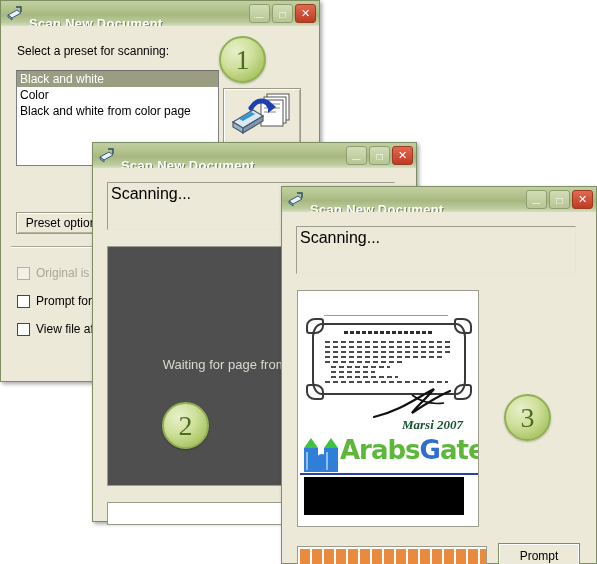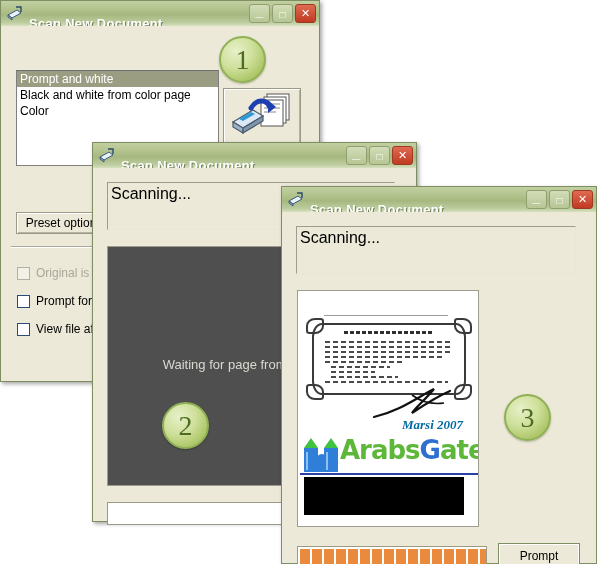--- a/index.html
+++ b/index.html
@@ -112,21 +112,21 @@
   .orn-c3{left:-8px;bottom:-7px;}
   .doc-head{position:absolute;left:30px;top:6px;width:90px;height:3px;
             background:repeating-linear-gradient(to right,#2f2f2f 0,#2f2f2f 4px,transparent 4px,transparent 6px);}
   .doc-lines{position:absolute;left:11px;top:16px;right:11px;}
   .dl{height:2px;margin-bottom:3px;
       background:repeating-linear-gradient(to right,#4a4a4a 0,#4a4a4a 5px,transparent 5px,transparent 8px);}
   .sig{position:absolute;left:74px;top:100px;width:96px;height:44px;
        font-family:"Liberation Serif","DejaVu Serif",serif;}
   .sig svg{position:absolute;left:0;top:-4px;}
   .sig .marsi{position:absolute;left:30px;top:26px;font-size:13px;font-style:italic;
-              font-weight:bold;color:#0369a1;white-space:nowrap;}
+              font-weight:bold;color:#14532d;white-space:nowrap;}
   .wm{position:absolute;left:2px;top:140px;width:180px;height:45px;}
   .wm .towers{position:absolute;left:0;top:5px;width:44px;height:38px;}
   .wm .brand{position:absolute;left:40px;top:4px;font-size:26px;font-weight:bold;
              letter-spacing:-1px;font-family:"DejaVu Sans",sans-serif;white-space:nowrap;}
   .wm .brand .a{color:#5db83a;}
   .wm .brand .b{color:#2f6fd0;}
   .wm .brand .c{color:#5db83a;}
   .wm .uline{position:absolute;left:0;top:42px;width:180px;height:2px;background:#2b3fa8;}
   .blackband{position:absolute;left:6px;top:186px;width:160px;height:38px;background:#000;}
 
@@ -156,25 +156,26 @@
         </span>
       <span class="wbtn max">
           <span class="glyph">□</span>
         </span>
       <span class="wbtn close">
           <span class="glyph">✕</span>
         </span>
     </span>
   </div>
   <div class="wbody">
+    <div class="lbl-preset">Select a preset for scanning:</div>
 
     <div class="listbox">
-      <div class="lb-item sel">Prompt and white</div>
+      <div class="lb-item sel">Black and white</div>
+      <div class="lb-item">Color</div>
       <div class="lb-item">Black and white from color page</div>
-      <div class="lb-item">Color</div>
     </div>
 
     <div class="scan-btn">
       <span>
         <svg width="70" height="52" viewBox="0 0 70 52" style="position:absolute;left:3px;top:3px;">
           <g>
             <rect x="40" y="2" width="22" height="26" fill="#fff" stroke="#555" stroke-width="1"></rect>
             <rect x="37" y="5" width="22" height="26" fill="#fff" stroke="#555" stroke-width="1"></rect>
             <rect x="34" y="8" width="22" height="26" fill="#fff" stroke="#555" stroke-width="1"></rect>
             <path d="M37 12 h16 M37 16 h16 M37 20 h12" stroke="#888" stroke-width="1"></path>

